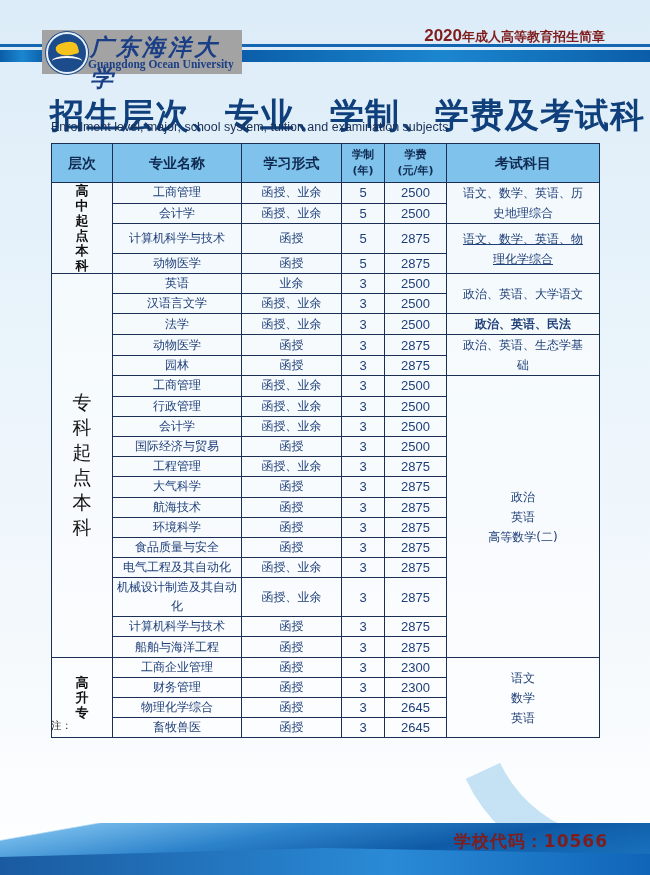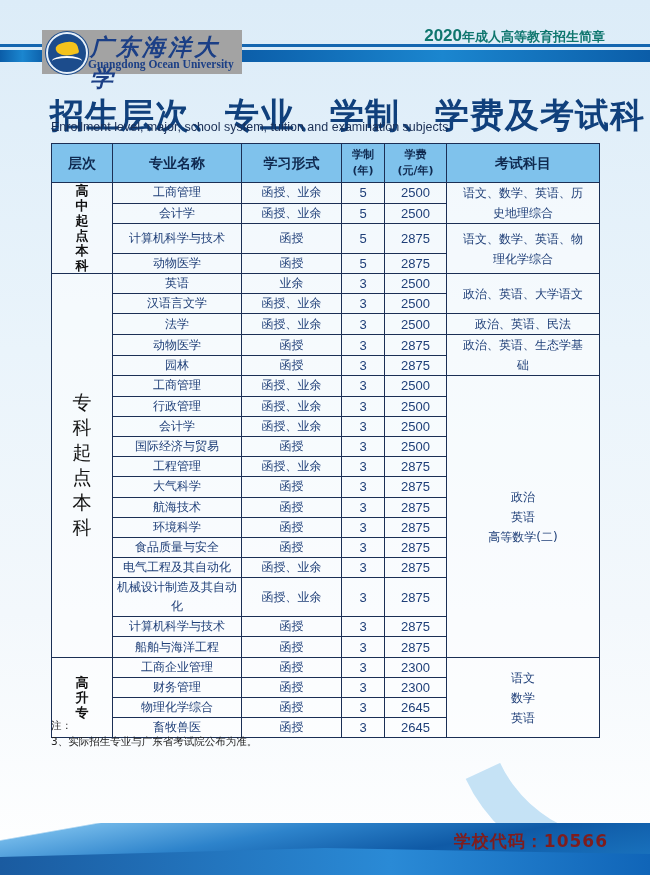--- a/index.html
+++ b/index.html
@@ -8,21 +8,21 @@
     font-family: "DejaVu Sans", sans-serif; color:#1a3a66; }
   .hdr-line-top { position:absolute; left:0; right:0; top:44px; height:3px; background:#1566b0; }
   .hdr-bar { position:absolute; top:50px; height:12px; background:linear-gradient(90deg,#0b5da8,#1b86cf 50%,#0b5da8); }
   .logo-wrap { position:absolute; left:42px; top:30px; width:200px; height:44px; background:#a3a3a3; }
   .logo-circle { position:absolute; left:4px; top:2px; width:38px; height:38px; border-radius:50%;
     background:#1c4c8c; border:2px solid #e8f1fa; box-shadow:0 0 0 1px #1c4c8c; overflow:hidden; }
   .logo-circle .sun { position:absolute; left:8px; top:8px; width:22px; height:14px; background:#f5c31c; border-radius:40% 60% 20% 80%; transform:rotate(-15deg); }
   .logo-circle .wave { position:absolute; left:4px; top:22px; width:30px; height:8px; border-radius:50%; border-top:2px solid #fff; }
   .logo-cn { position:absolute; left:48px; top:2px; font-family:"DejaVu Serif", serif; font-weight:bold; font-style:italic; font-size:23px; color:#1b3f86; letter-spacing:3px; }
   .logo-en { position:absolute; left:46px; top:28px; font-family:"Liberation Serif", serif; font-weight:bold; font-size:11.5px; color:#1b3f86; }
-  .brochure { position:absolute; right:45px; top:26px; font-size:13px; font-weight:bold; color:#0f766e; }
+  .brochure { position:absolute; right:45px; top:26px; font-size:13px; font-weight:bold; color:#7f1d1d; }
   .brochure .yr { font-family:"Liberation Sans", sans-serif; font-size:17px; }
   .title-cn { position:absolute; left:50px; top:93px; font-size:34px; font-weight:bold; color:#10407c; letter-spacing:1px; }
   .title-en { position:absolute; left:51px; top:120px; font-family:"Liberation Sans", sans-serif; font-size:12.5px; color:#1a2f55; }
   table.main { position:absolute; left:51px; top:143px; width:548px; border-collapse:collapse; table-layout:fixed;
     font-size:12px; color:#1f3f78; }
   table.main td, table.main th { border:1px solid #1b2f55; text-align:center; padding:0; height:19.2px; line-height:19px; }
   table.main th { background:#7fc2ec; color:#102a50; font-weight:bold; font-size:14px; height:38px; line-height:16px; border:1.5px solid #1b2f55; }
   table.main th.small { font-size:11px; }
   table.main td { background:rgba(255,255,255,0.55); }
   table.main td.num { font-family:"Liberation Sans", sans-serif; font-size:13px; }
@@ -95,21 +95,21 @@
         <td>会计学</td>
         <td>函授、业余</td>
         <td class="num">5</td>
         <td class="num">2500</td>
       </tr>
       <tr>
         <td>计算机科学与技术</td>
         <td>函授</td>
         <td class="num">5</td>
         <td class="num">2875</td>
-        <td rowspan="2" class="exam" style="padding: 0px 12px;">语文、数学、英语、物理化学综合</td>
+        <td rowspan="2" class="exam" style="padding: 0px 12px; text-decoration: underline;">语文、数学、英语、物理化学综合</td>
       </tr>
       <tr>
         <td>动物医学</td>
         <td>函授</td>
         <td class="num">5</td>
         <td class="num">2875</td>
       </tr>
       <tr class="grp-start">
         <td rowspan="18" class="level big">专<br>科<br>起<br>点<br>本<br>科</td>
         <td>英语</td>
@@ -122,21 +122,21 @@
         <td>汉语言文学</td>
         <td>函授、业余</td>
         <td class="num">3</td>
         <td class="num">2500</td>
       </tr>
       <tr>
         <td>法学</td>
         <td>函授、业余</td>
         <td class="num">3</td>
         <td class="num">2500</td>
-        <td rowspan="1" class="exam" style="padding: 0px 28px;">政治、英语、民法</td>
+        <td rowspan="1" class="exam" style="padding: 0px 28px; font-weight: bold;">政治、英语、民法</td>
       </tr>
       <tr>
         <td>动物医学</td>
         <td>函授</td>
         <td class="num">3</td>
         <td class="num">2875</td>
         <td rowspan="2" class="exam" style="padding: 0px 12px;">政治、英语、生态学基础</td>
       </tr>
       <tr>
         <td>园林</td>
@@ -255,20 +255,19 @@
         <td>畜牧兽医</td>
         <td>函授</td>
         <td class="num">3</td>
         <td class="num">2645</td>
       </tr>
     </tbody>
 </table>
 
 <div class="notes">
   <div>注：</div>
-  <div class="ind">3、实际招生专业与广东省考试院公布为准。</div>
 </div>
 
 <div class="footer-wave"></div>
 <div class="footer-wave2"></div>
 <div class="school-code">
   <span>学校代码：</span><span>10566</span>
 </div>
 
 </body></html>

